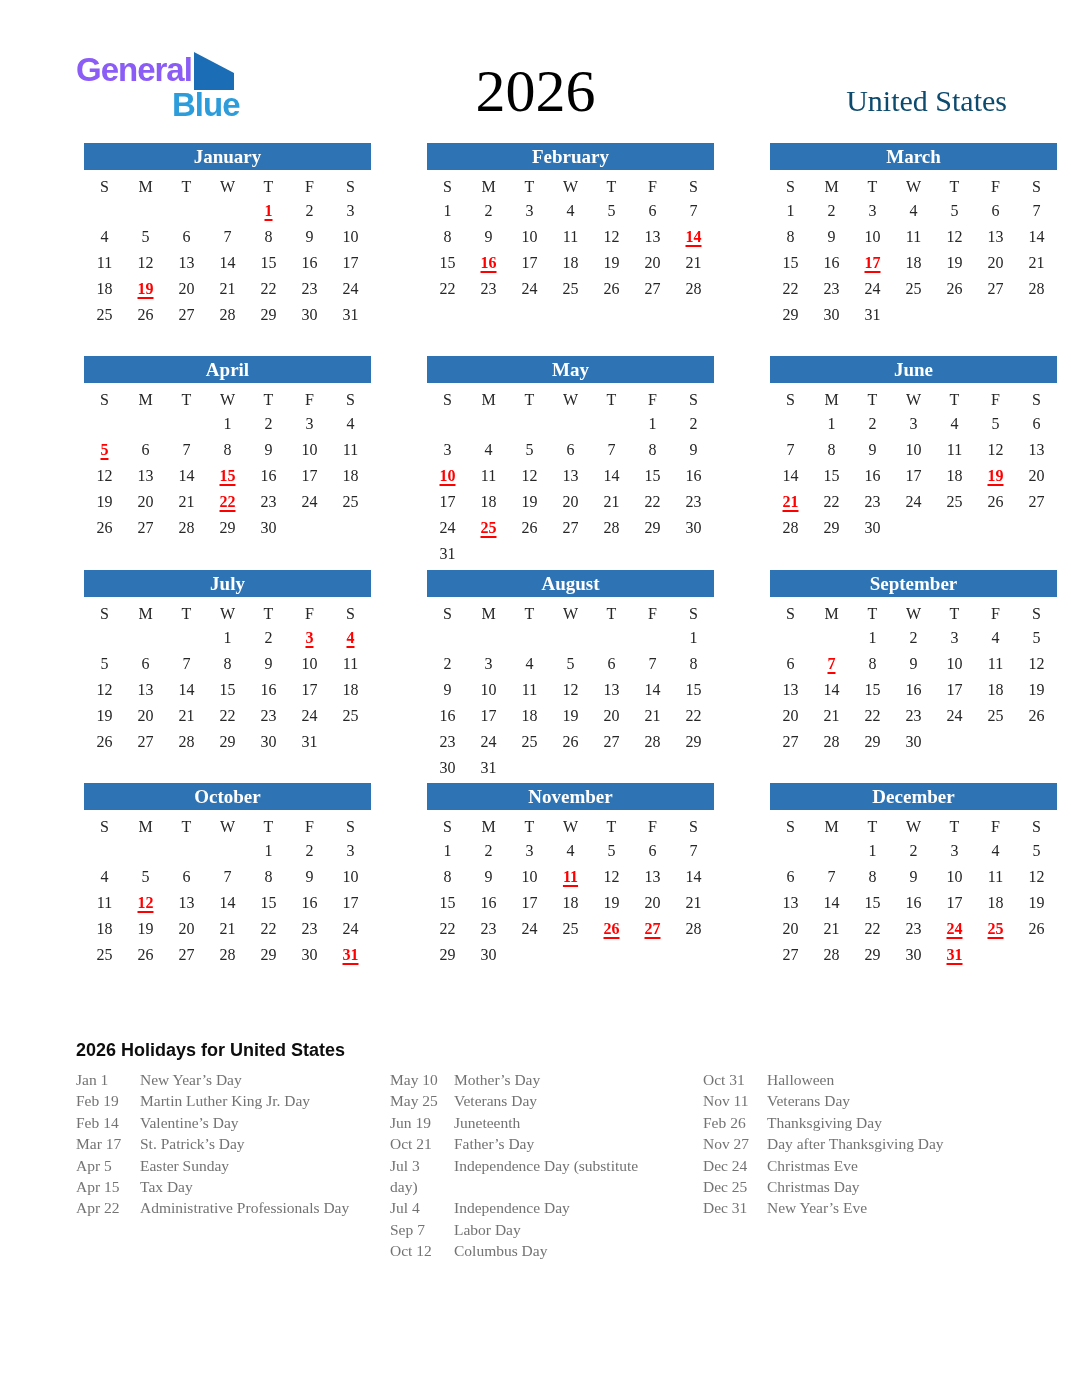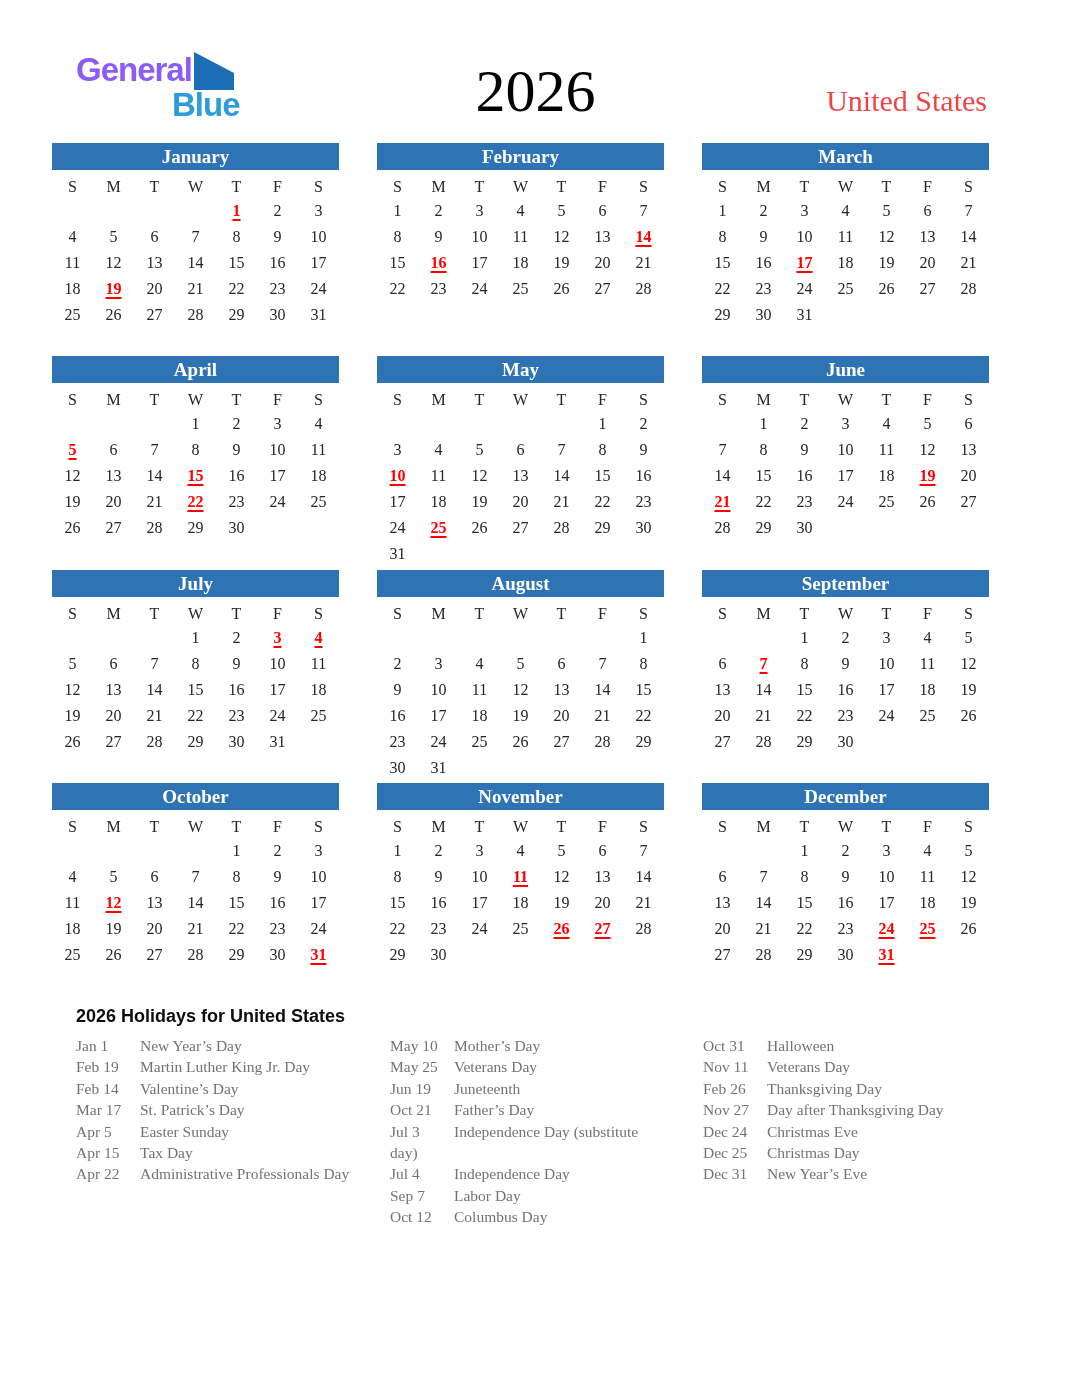--- a/index.html
+++ b/index.html
@@ -18,30 +18,30 @@
           font-family: "Liberation Sans", sans-serif; font-weight: 700; }
   .logo-line1 { display: flex; align-items: flex-start; }
   .logo-general { font-size: 33px; line-height: 36px; color: #8b5cf6; letter-spacing: -1px; }
   .logo-triangle { width: 40px; height: 38px; margin-left: 2px; }
   .logo-blue { font-size: 33px; line-height: 33px; color: #2d9cdb; margin-left: 96px; margin-top: -2px; letter-spacing: -1px; }
   .year-title {
     position: absolute; left: 0; right: 0; top: 60px;
     text-align: center; font-size: 60px; line-height: 62px; color: #000;
   }
   .country-title {
-    position: absolute; right: 84px; top: 84px;
-    font-size: 30px; color: #ef4444;
+    position: absolute; right: 64px; top: 84px;
+    font-size: 30px; color: #0c4a6e;
   }
 
   
   .months-grid {
-    position: absolute; left: 52px; top: 143px;
+    position: absolute; left: 84px; top: 143px;
     display: grid;
     grid-template-columns: repeat(3, 287px);
-    column-gap: 38px;
+    column-gap: 56px;
     grid-auto-rows: 213.3px;
   }
   .month { width: 287px; }
   .month-title {
     height: 27px; line-height: 27px;
     background: #2e74b5; color: #ffffff;
     text-align: center; font-size: 19px; font-weight: 700;
   }
   .dow-row, .week-rows {
     display: grid; grid-template-columns: repeat(7, 41px);
@@ -55,21 +55,21 @@
     text-align: center; font-size: 16px; color: #262626;
   }
   .day-cell.holiday {
     color: #ff0000; font-weight: 700;
     text-decoration: underline;
     text-decoration-thickness: 2px;
     text-underline-offset: 3px;
   }
 
   
-  .holidays { position: absolute; left: 76px; top: 1006px; width: 940px; }
+  .holidays { position: absolute; left: 76px; top: 1040px; width: 940px; }
   .holidays-title {
     font-family: "Liberation Sans", sans-serif;
     font-weight: 700; font-size: 18px; color: #0d0d0d;
     margin-bottom: 8px;
   }
   .holiday-cols { display: flex; align-items: flex-start; }
   .holiday-col { }
   .holiday-col.c1 { width: 314px; }
   .holiday-col.c2 { width: 270px; margin-right: 43px; }
   .holiday-col.c3 { width: 310px; }

